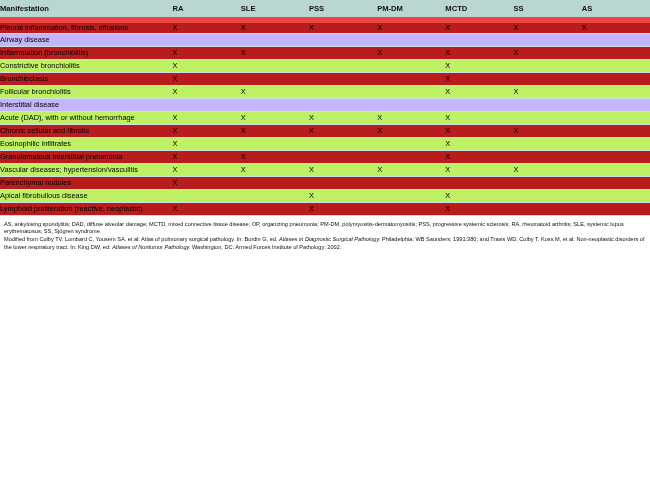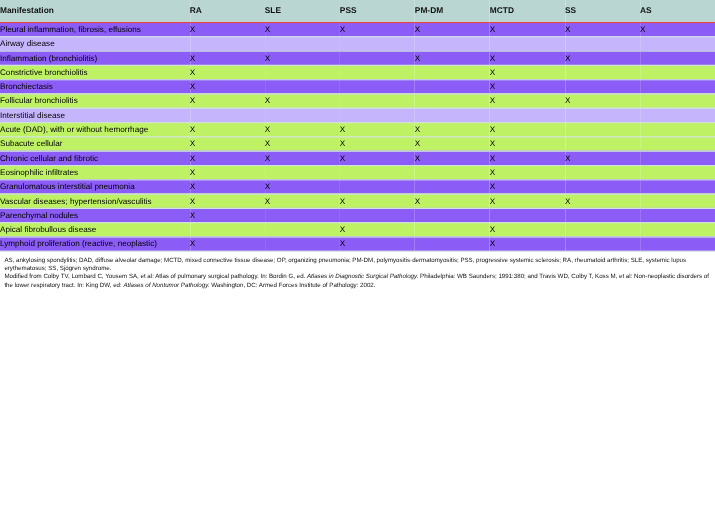--- a/index.html
+++ b/index.html
@@ -31,28 +31,28 @@
     text-align: left;
   }
   thead tr.header-row {
     background: #b9d6d2;
   }
   thead th {
     font-weight: bold;
     font-size: 7.6px;
     height: 20px;
     padding-left: 4px;
-    border-bottom: 1px solid #ef4444;
+    border-bottom: 6px solid #ef4444;
     color: #111;
   }
   tbody tr td {
     height: 13px;
     border-bottom: 1px solid #cfe0de;
   }
-  tbody tr.band-light { background: #8b5cf6; margin-left: 40px; }
+  tbody tr.band-light { background: #b91c1c; margin-left: 40px; }
   tbody tr.band-tint  { background: #bef264; }
   tbody tr.section-row td {
     background: #c4b5fd;
     font-size: 7.4px;
   }
   td.label-cell {
     padding-left: 4px;
     padding-right: 3px;
     line-height: 1.25;
   }
@@ -177,30 +177,20 @@
         <tr class="band-tint">
           <td class="label-cell indent">Acute (DAD), with or without hemorrhage</td>
           <td class="mark-cell">X</td>
           <td class="mark-cell">X</td>
           <td class="mark-cell">X</td>
           <td class="mark-cell">X</td>
           <td class="mark-cell">X</td>
           <td class="mark-cell"></td>
           <td class="mark-cell"></td>
         </tr>
-        <tr class="band-tint">
-          <td class="label-cell indent">Subacute cellular</td>
-          <td class="mark-cell">X</td>
-          <td class="mark-cell">X</td>
-          <td class="mark-cell">X</td>
-          <td class="mark-cell">X</td>
-          <td class="mark-cell">X</td>
-          <td class="mark-cell"></td>
-          <td class="mark-cell"></td>
-        </tr>
         <tr class="band-light">
           <td class="label-cell indent">Chronic cellular and fibrotic</td>
           <td class="mark-cell">X</td>
           <td class="mark-cell">X</td>
           <td class="mark-cell">X</td>
           <td class="mark-cell">X</td>
           <td class="mark-cell">X</td>
           <td class="mark-cell">X</td>
           <td class="mark-cell"></td>
         </tr>

